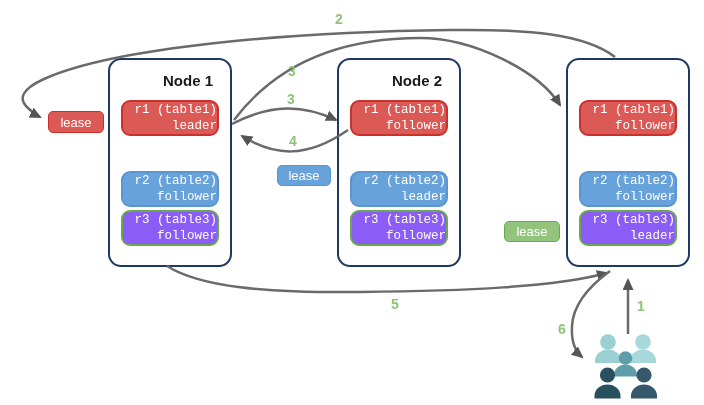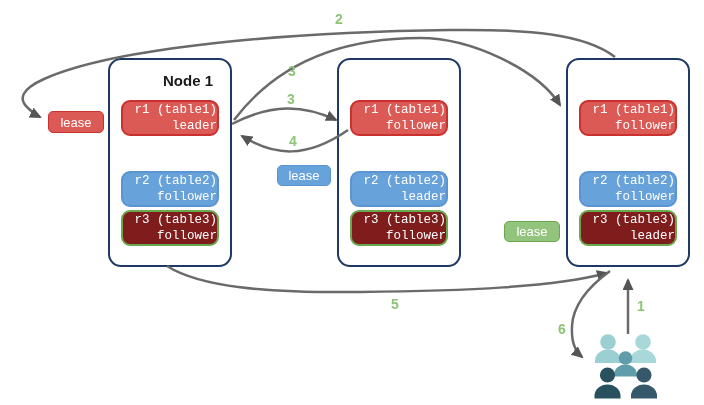--- a/index.html
+++ b/index.html
@@ -15,21 +15,21 @@
     position:absolute;top:12px;left:0;right:0;text-align:center;
     font-size:15px;font-weight:bold;color:#1a1a1a;margin-left:36px;
   }
   .replica{
     position:absolute;left:11px;right:11px;height:36px;box-sizing:border-box;
     border-radius:9px;display:flex;flex-direction:column;align-items:flex-end;
     justify-content:center;color:#ffffff;font-size:12.5px;line-height:1.3;text-align:center;font-family:Liberation Mono, monospace;
   }
   .replica.red{background:#dc5a56;border:2px solid #c9302e;}
   .replica.blue{background:#67a2da;border:2px solid #5b95d1;margin-top:16px;}
-  .replica.green{background:#7f1d1d;border:2px solid #6aa84f;}
+  .replica.green{background:#8b5cf6;border:2px solid #6aa84f;}
   .r1{top:40px;} .r2{top:95px;} .r3{top:150px;}
   .lease{
     position:absolute;box-sizing:border-box;border-radius:5px;color:#fff;
     font-size:13px;display:flex;align-items:center;justify-content:center;z-index:1;
   }
   .lease.red{left:48px;top:111px;width:56px;height:22px;background:#dc5a56;border:1.5px solid #c9302e;}
   .lease.blue{left:277px;top:165px;width:54px;height:21px;background:#67a2da;border:1.5px solid #5b95d1;}
   .lease.green{left:504px;top:221px;width:56px;height:21px;background:#93c47d;border:1.5px solid #6aa84f;}
   .arrows{position:absolute;left:0;top:0;z-index:2;pointer-events:none;}
   .step{
@@ -70,20 +70,21 @@
       <span>r2 (table2)</span>
       <span>follower</span>
     </div>
     <div class="replica green r3">
       <span>r3 (table3)</span>
       <span>follower</span>
     </div>
   </div>
 
   <div class="node" style="left:337px">
+    <div class="node-title">Node 2</div>
     <div class="replica red r1">
       <span>r1 (table1)</span>
       <span>follower</span>
     </div>
     <div class="replica blue r2">
       <span>r2 (table2)</span>
       <span>leader</span>
     </div>
     <div class="replica green r3">
       <span>r3 (table3)</span>

